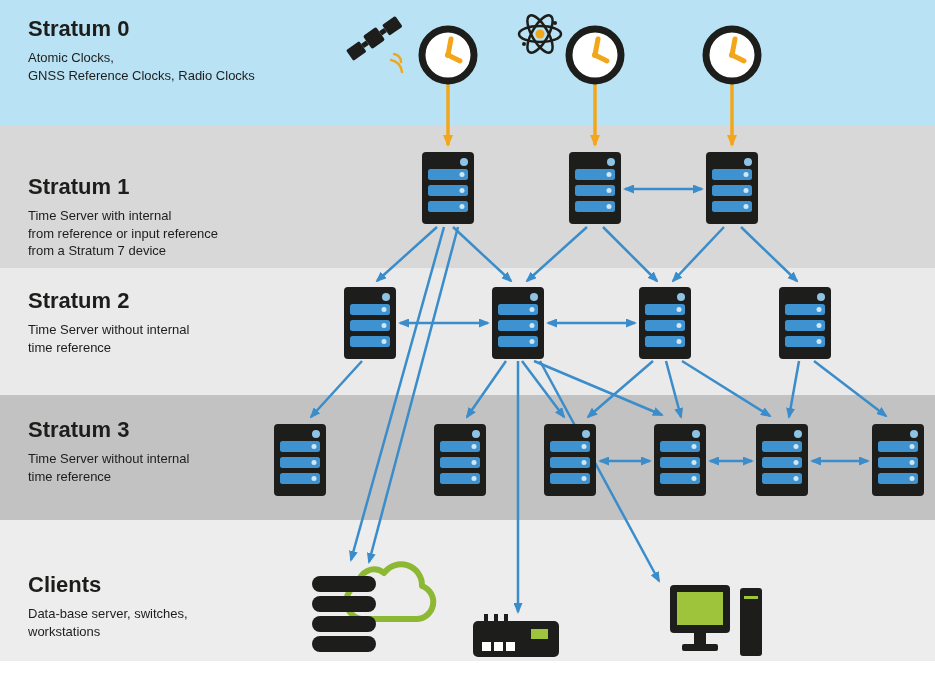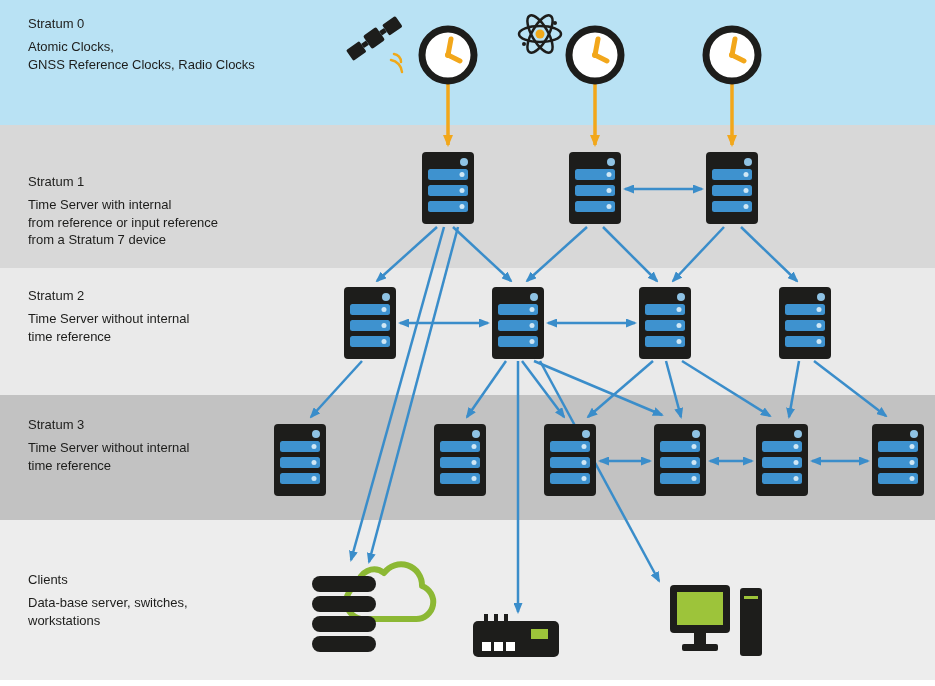--- a/index.html
+++ b/index.html
@@ -5,28 +5,28 @@
   html,body{margin:0;padding:0;background:#fff;}
   #stage{
     position:relative;width:935px;height:686px;overflow:hidden;
     font-family:"Liberation Sans",sans-serif;color:#1d1d1b;background:#fff;
   }
   .band{position:absolute;left:0;width:935px;}
   .band-stratum0{top:0;height:125px;background:#b9e2f4;}
   .band-stratum1{top:125px;height:143px;background:#d8d8d8;}
   .band-stratum2{top:268px;height:152px;background:#eaeaea;}
   .band-stratum3{top:395px;height:152px;background:#c2c2c2;}
-  .band-clients{top:520px;height:160px;background:#ededed;}
+  .band-clients{top:520px;height:141px;background:#ededed;}
   .band-text{position:absolute;left:28px;}
   .band-stratum0 .band-text{top:16px;}
   .band-stratum1 .band-text{top:20px;margin-top:29px;}
   .band-stratum2 .band-text{top:20px;}
   .band-stratum3 .band-text{top:22px;}
   .band-clients .band-text{top:52px;}
-  .band-title{font-size:13px;font-weight:normal;margin:0 0 7px 0;}
+  .band-title{font-size:22px;font-weight:bold;margin:0 0 7px 0;}
   .band-line{font-size:13px;line-height:1.35;}
   #diagram-svg{position:absolute;top:0;left:0;}
 </style>
 </head>
 <body>
 
 <div id="stage">
 
   <div class="band band-stratum0">
     <div class="band-text">

